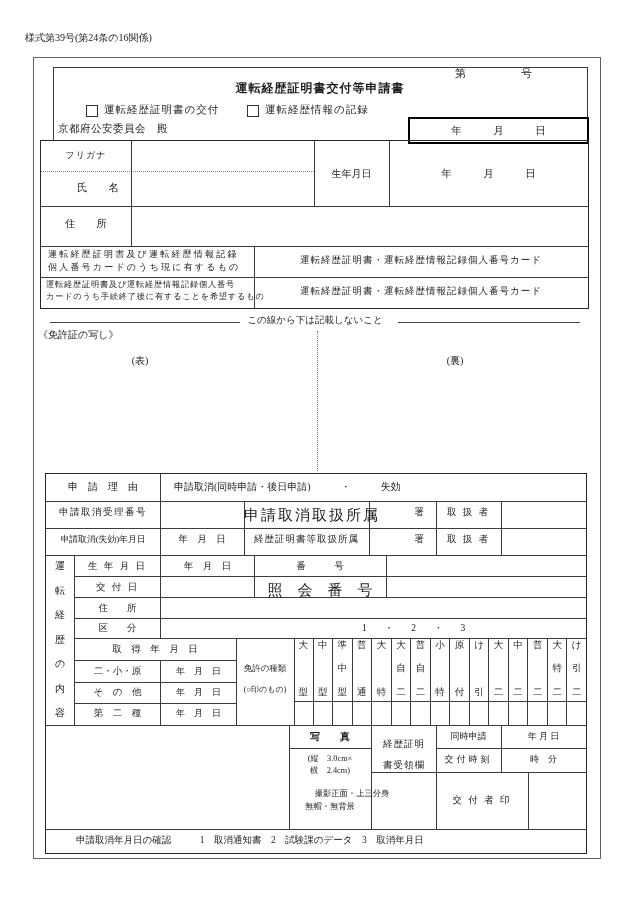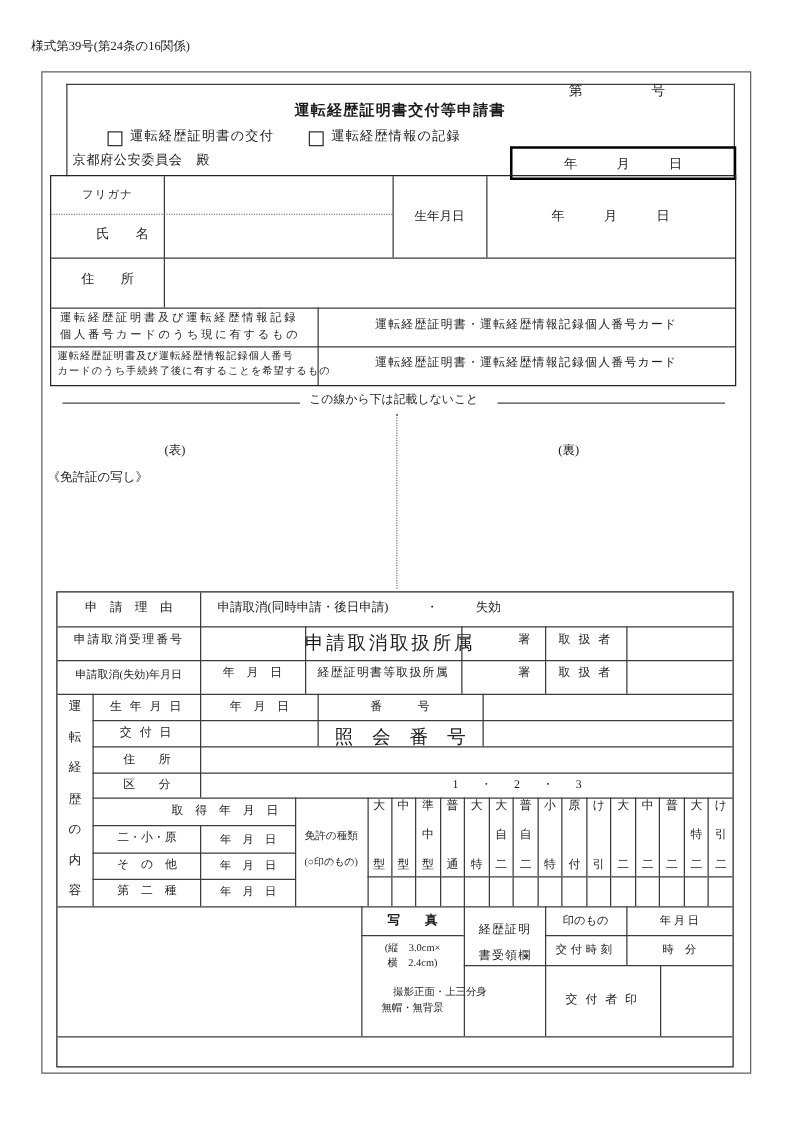--- a/index.html
+++ b/index.html
@@ -73,21 +73,21 @@
 
     <div class="t" style="left:5px;top:140px;font-size:8.2px;letter-spacing:0.8px;">運転経歴証明書及び運転経歴情報記録個人番号</div>
     <div class="t" style="left:5px;top:152px;font-size:8.2px;letter-spacing:0.8px;">カードのうち手続終了後に有することを希望するもの</div>
     <div class="t" style="left:213px;top:146px;width:334px;text-align:center;font-size:9.5px;letter-spacing:1px;">運転経歴証明書・運転経歴情報記録個人番号カード</div>
   </div>
 
   <div class="ln-h" style="left:50px;top:322px;width:190px;background:#444;"></div>
   <div class="t" style="left:233px;top:316px;width:164px;text-align:center;font-size:9.5px;">この線から下は記載しないこと</div>
   <div class="ln-h" style="left:398px;top:322px;width:182px;background:#444;"></div>
 
-  <div class="t" style="left:38px;top:330px;font-size:10px;margin-top:48px;">《免許証の写し》</div>
+  <div class="t" style="left:38px;top:330px;font-size:10px;">《免許証の写し》</div>
   <div class="t" style="left:100px;top:356px;width:80px;text-align:center;font-size:10px;">(表)</div>
   <div class="t" style="left:415px;top:356px;width:80px;text-align:center;font-size:10px;">(裏)</div>
   <div class="dash-v" style="left:317px;top:331px;height:140px;"></div>
 
   <div class="ltable">
 
     <div class="ln-h" style="left:0;top:27px;width:540px;"></div>
     <div class="ln-h" style="left:0;top:54px;width:540px;"></div>
     <div class="ln-h" style="left:0;top:81px;width:540px;"></div>
     <div class="ln-h" style="left:28px;top:102px;width:512px;"></div>
@@ -156,21 +156,21 @@
     <div class="cell" style="left:115px;top:103px;width:92px;height:19px;"></div>
     <div class="t" style="left:208px;top:109px;width:132px;text-align:center;font-size:15px;">照　会　番　号</div>
     <div class="cell" style="left:341px;top:103px;width:198px;height:19px;"></div>
 
     <div class="t" style="left:28px;top:130px;width:87px;text-align:center;font-size:9.5px;">住　　所</div>
     <div class="cell" style="left:115px;top:124px;width:424px;height:19px;"></div>
 
     <div class="t" style="left:28px;top:150px;width:87px;text-align:center;font-size:9.5px;">区　　分</div>
     <div class="t" style="left:316px;top:150px;font-size:9.5px;letter-spacing:4px;">1　・　2　・　3</div>
 
-    <div class="t" style="left:28px;top:171px;width:162px;text-align:center;font-size:9.5px;margin-left:25px;">取　得　年　月　日</div>
+    <div class="t" style="left:28px;top:171px;width:162px;text-align:center;font-size:9.5px;">取　得　年　月　日</div>
     <div class="t" style="left:28px;top:193px;width:87px;text-align:center;font-size:9.5px;">二・小・原</div>
     <div class="t" style="left:115px;top:193px;width:75px;text-align:center;font-size:9px;">年　月　日</div>
     <div class="t" style="left:28px;top:214px;width:87px;text-align:center;font-size:9.5px;">そ　の　他</div>
     <div class="t" style="left:115px;top:214px;width:75px;text-align:center;font-size:9px;">年　月　日</div>
     <div class="t" style="left:28px;top:235px;width:87px;text-align:center;font-size:9.5px;">第　二　種</div>
     <div class="t" style="left:115px;top:235px;width:75px;text-align:center;font-size:9px;">年　月　日</div>
 
     <div class="t" style="left:190px;top:190px;width:58px;text-align:center;font-size:8.5px;">免許の種類</div>
     <div class="t" style="left:190px;top:212px;width:58px;text-align:center;font-size:8px;">(○印のもの)</div>
 
@@ -289,22 +289,23 @@
 
     <div class="t" style="left:243px;top:258px;width:82px;text-align:center;font-size:10px;font-weight:bold;">写　　真</div>
     <div class="t" style="left:243px;top:281px;width:82px;text-align:center;font-size:8.3px;">(縦　3.0cm×</div>
     <div class="t" style="left:243px;top:293px;width:82px;text-align:center;font-size:8.3px;">横　2.4cm)</div>
     <div class="t" style="left:243px;top:316px;width:82px;text-align:center;font-size:8.3px;padding-left:22px;">撮影正面・上三分身</div>
     <div class="t" style="left:243px;top:329px;width:82px;text-align:center;font-size:8.3px;">無帽・無背景</div>
 
     <div class="t" style="left:333px;top:260px;width:50px;text-align:center;font-size:9.5px;letter-spacing:1px;line-height:21px;white-space:normal;">経歴証明書受領欄</div>
     <div class="cell" style="left:326px;top:299px;width:63px;height:55px;"></div>
 
-    <div class="t" style="left:390px;top:258px;width:65px;text-align:center;font-size:9px;">印のもの</div>
+    <div class="t" style="left:390px;top:258px;width:65px;text-align:center;font-size:9px;">同時申請</div>
     <div class="t" style="left:455px;top:258px;width:85px;text-align:center;font-size:9px;">年 月 日</div>
     <div class="t" style="left:390px;top:281px;width:65px;text-align:center;font-size:9px;letter-spacing:3px;">交付時刻</div>
     <div class="t" style="left:455px;top:281px;width:85px;text-align:center;font-size:9px;">時　分</div>
     <div class="t" style="left:390px;top:322px;width:92px;text-align:center;font-size:9.5px;letter-spacing:2px;">交 付 者 印</div>
     <div class="cell" style="left:483px;top:299px;width:56px;height:55px;"></div>
 
+    <div class="t" style="left:30px;top:362px;font-size:9.5px;">申請取消年月日の確認　　　1　取消通知書　2　試験課のデータ　3　取消年月日</div>
   </div>
 
 </div>
 
 </body></html>

